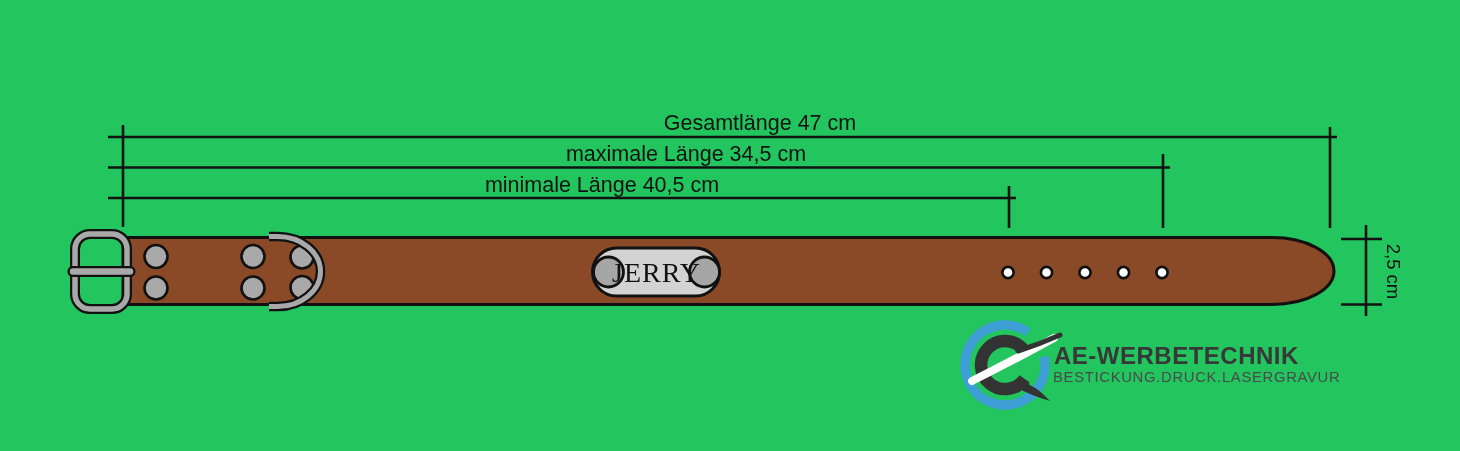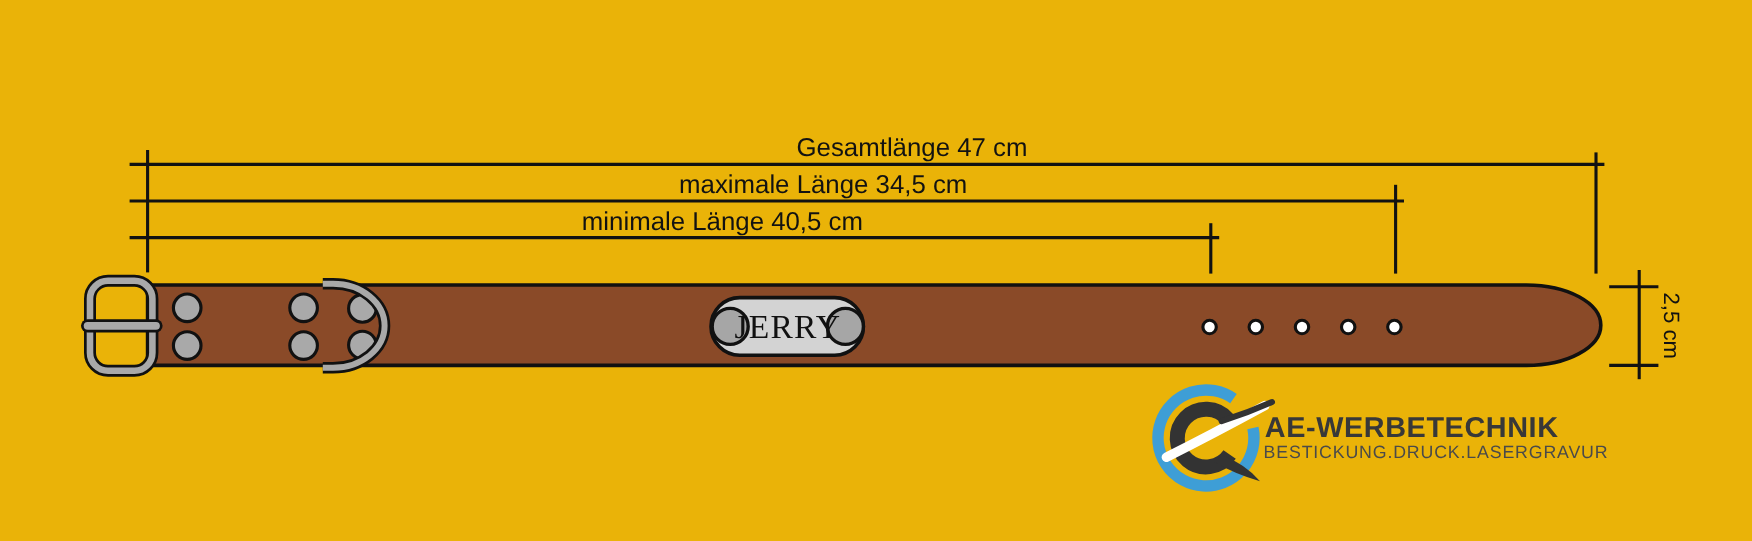--- a/index.html
+++ b/index.html
@@ -1,20 +1,20 @@
 <!DOCTYPE html>
 <html><head>
 <meta charset="utf-8">
 <style>
   html, body { margin: 0; padding: 0; background: #ffffff; }
   .canvas {
     position: relative;
     width: 1460px;
     height: 451px;
-    background: #eab308;
+    background: #22c55e;
     overflow: hidden;
     font-family: "Liberation Sans", sans-serif;
   }
   svg { display: block; }
   .dim-line { stroke: #121212; stroke-width: 2.6; fill: none; }
   .dim-label {
     font-family: "Liberation Sans", sans-serif;
     font-size: 21.5px;
     fill: #121212;
     text-anchor: middle;

